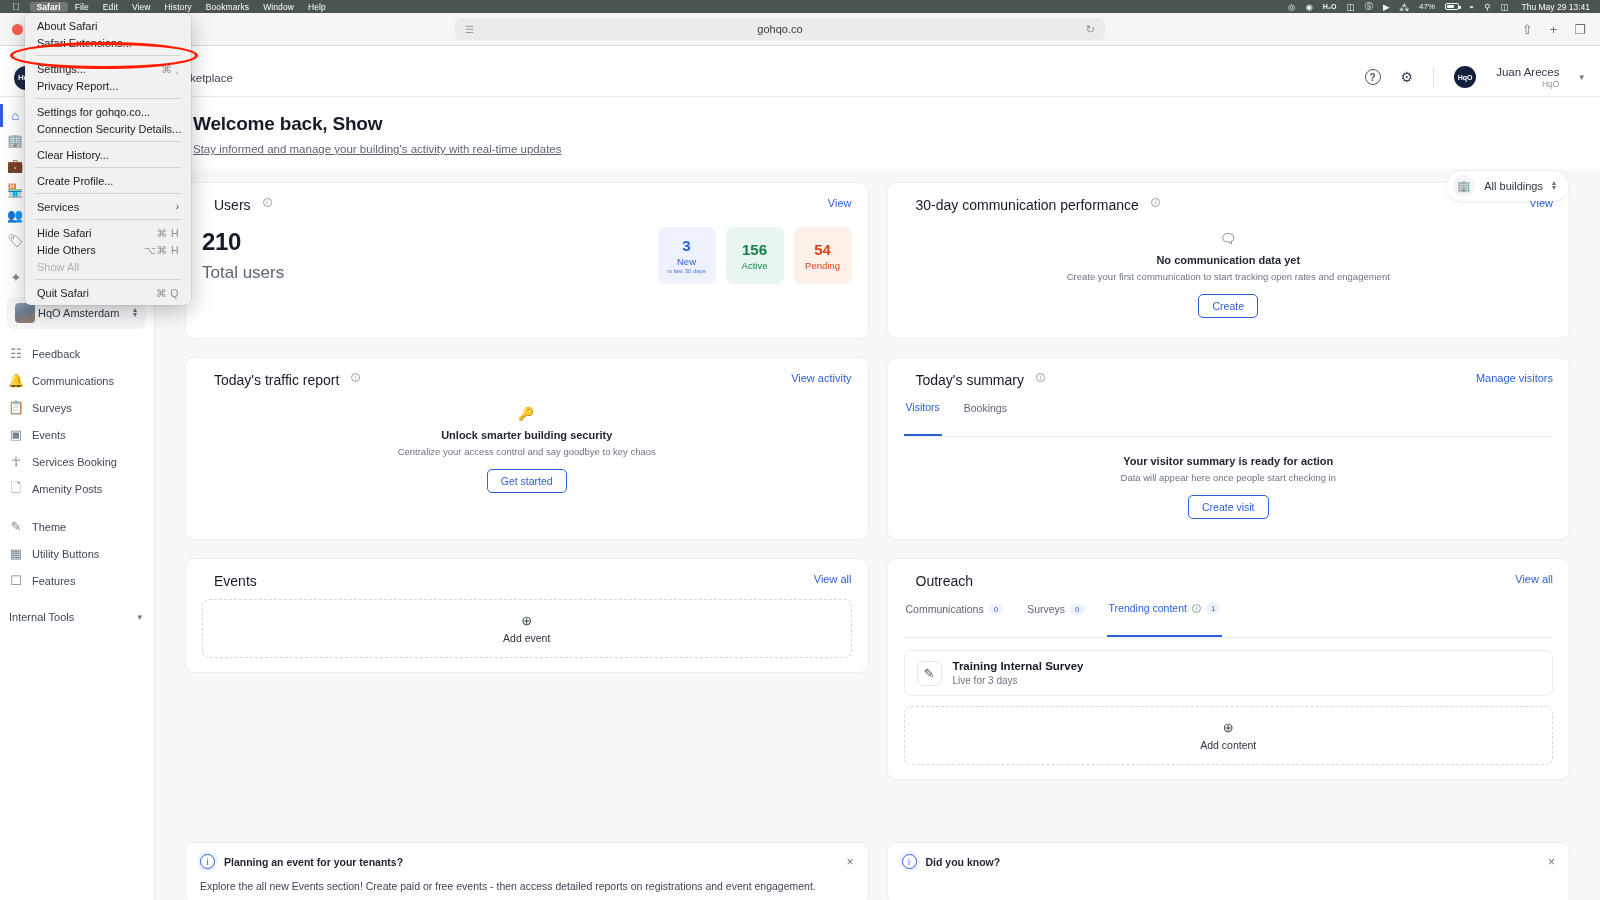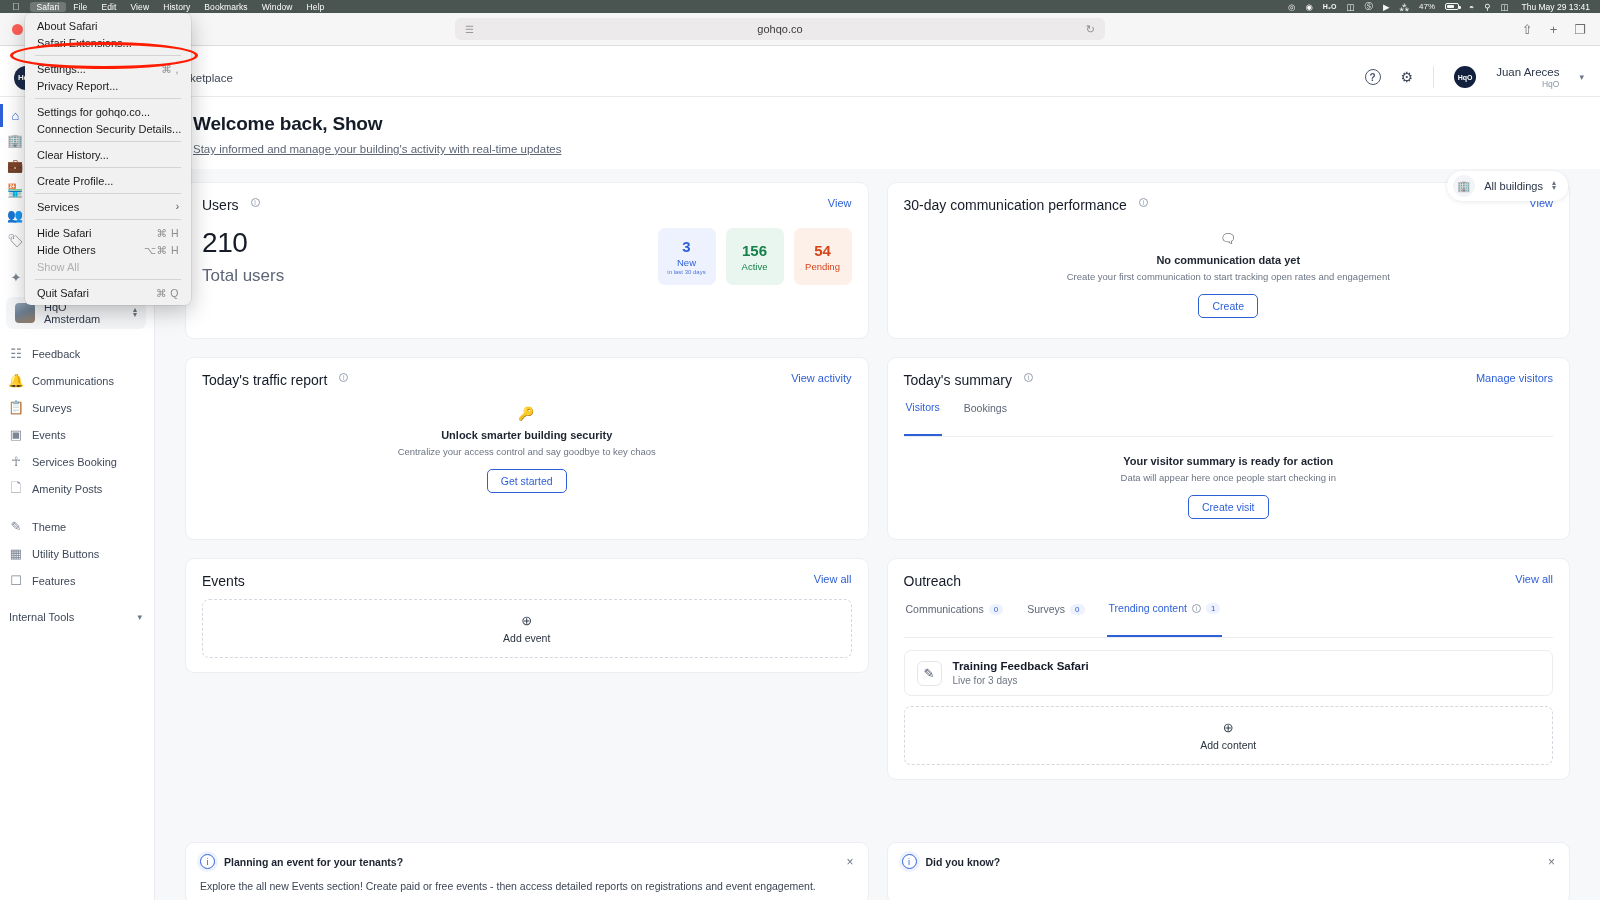--- a/index.html
+++ b/index.html
@@ -17,21 +17,21 @@
     position: absolute; top: 0; left: 0; width: 1600px; height: 13px;
     background: #4a5450;
     display: flex; align-items: center;
     padding: 0 6px;
     color: #ffffff;
     font-size: 8.5px;
     z-index: 60;
   }
   .macbar .apple { font-size: 10px; margin: 0 10px 0 6px; line-height: 1; }
   .macbar .mitem { padding: 0 7px; white-space: nowrap; letter-spacing: .1px; }
-  .macbar .mitem.active { background: rgba(255,255,255,.22); border-radius: 3px; font-weight: normal; }
+  .macbar .mitem.active { background: rgba(255,255,255,.22); border-radius: 3px; font-weight: bold; }
   .macbar .spacer { flex: 1; }
   .macbar .ritem { padding: 0 5px; display: flex; align-items: center; gap: 2px; opacity: .95; }
   .macbar .clock { padding-left: 8px; padding-right: 4px; white-space: nowrap; }
   .battpct { font-size: 8px; }
   .battery {
     width: 14px; height: 7px; border: 1px solid #fff; border-radius: 2px;
     position: relative; display: inline-block;
   }
   .battery::after {
     content: ""; position: absolute; right: -2.5px; top: 2px;
@@ -119,21 +119,21 @@
     content: ""; position: absolute; left: 0; top: 1px; bottom: 1px; width: 2.5px; background: #2d5fd7;
   }
   .rail-item.active .hl { position: absolute; left: 4px; top: 1px; width: 23px; bottom: 1px; background: #eaf0fd; border-radius: 4px; z-index: -1; }
   .side-gap { height: 11px; }
   .side-label { font-size: 11px; color: #3e4858; }
   .nav-item { height: 27px; display: flex; align-items: center; gap: 9px; padding-left: 9px; }
   .nav-item .nico { width: 14px; display: flex; align-items: center; justify-content: center; color: #7c8694; }
 
   .bldg-select {
     margin: 6px 8px 0 6px; height: 32px; background: #f4f5f7; border-radius: 7px;
-    display: flex; align-items: center; gap: 9px; padding: 0 9px;
+    display: flex; align-items: center; gap: 3px; padding: 0 9px;
   }
   .bldg-thumb { width: 20px; height: 20px; border-radius: 4px; background: linear-gradient(160deg,#8fa3b4 0%,#6d7f92 45%,#9a7b63 100%); }
   .bldg-name { font-size: 11px; color: #303a4a; flex: 1; }
   .stepper { display: flex; flex-direction: column; line-height: .62; font-size: 8px; color: #68727f; }
   .intl-row { display: flex; align-items: center; padding: 0 12px 0 9px; height: 24px; }
   .intl-row .side-label { flex: 1; }
 
   
   .main { flex: 1; background: #f7f8fa; overflow: hidden; position: relative; }
   .welcome-band { background: #fff; padding: 16px 38px 14px 38px; }
@@ -142,31 +142,31 @@
   .bldg-pill {
     position: absolute; right: 32px; top: 74px; height: 30px; background: #fff; border-radius: 16px;
     display: flex; align-items: center; gap: 9px; padding: 0 12px 0 6px;
     box-shadow: 0 1px 4px rgba(20,30,50,.10); font-size: 11px; color: #2c3648;
   }
   .pill-ico { width: 22px; height: 22px; border-radius: 50%; background: #f2f4f7; display: flex; align-items: center; justify-content: center; }
 
   .grid { padding: 13px 30px 0 30px; display: grid; grid-template-columns: 1fr 1fr; gap: 18px 18px; }
   .card { background: #fff; border: 1px solid #eceef2; border-radius: 9px; padding: 14px 16px; }
   .card-head { display: flex; align-items: flex-start; }
-  .card-title { font-size: 14px; color: #151c28; font-weight: normal; display: flex; align-items: flex-start; gap: 12px; }
+  .card-title { font-size: 14px; color: #151c28; font-weight: normal; display: flex; align-items: flex-start; gap: 12px; margin-left: 12px; }
   .info-i {
     width: 9px; height: 9px; border-radius: 50%; border: .9px solid #97a0ad; color: #97a0ad;
     font-size: 7px; display: inline-flex; align-items: center; justify-content: center;
     margin-top: 1px; font-style: normal;
   }
   .card-link { margin-left: auto; font-size: 11px; color: #2d5fd7; }
 
   .users-body { display: flex; align-items: center; margin-top: 14px; }
   .users-total { flex: 1; }
-  .users-num { font-size: 28px; font-weight: normal; color: #151c28; letter-spacing: -.4px; }
+  .users-num { font-size: 24px; font-weight: bold; color: #151c28; letter-spacing: -.4px; }
   .users-lbl { font-size: 17px; color: #5d6675; margin-top: 7px; }
   .stats { display: flex; gap: 10px; }
   .stat { width: 58px; height: 57px; border-radius: 7px; display: flex; flex-direction: column; align-items: center; justify-content: center; }
   .stat .v { font-size: 15px; font-weight: bold; }
   .stat .k { font-size: 9.5px; margin-top: 2px; }
   .stat .sub { font-size: 6px; margin-top: 1px; opacity: .85; }
   .stat.new { background: #eef2fe; color: #2d5fd7; }
   .stat.active { background: #e9f6ef; color: #15804a; }
   .stat.pending { background: #fdf0e9; color: #d7441a; }
 
@@ -502,21 +502,21 @@
               </span>
               <span class="tab sel">
                 <span>Trending content</span>
                 <i class="info-i">i</i>
                 <span class="chip">1</span>
               </span>
             </div>
             <div class="list-row">
               <span class="list-thumb">✎</span>
               <span>
-                <span class="list-title" style="display:block;">Training Feedback Safari</span>
+                <span class="list-title" style="display:block;">Training Internal Survey</span>
                 <span class="list-sub" style="display:block;">Live for 3 days</span>
               </span>
             </div>
             <div class="dashed">
               <span style="font-size:13px;">⊕</span>
               <span class="lbl">Add content</span>
             </div>
           </div>
 
         </div>

